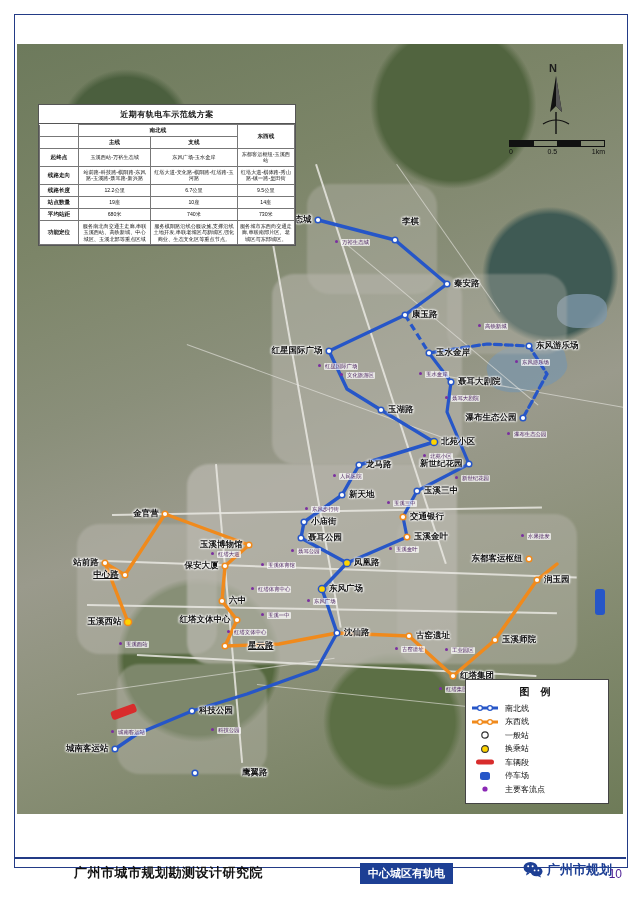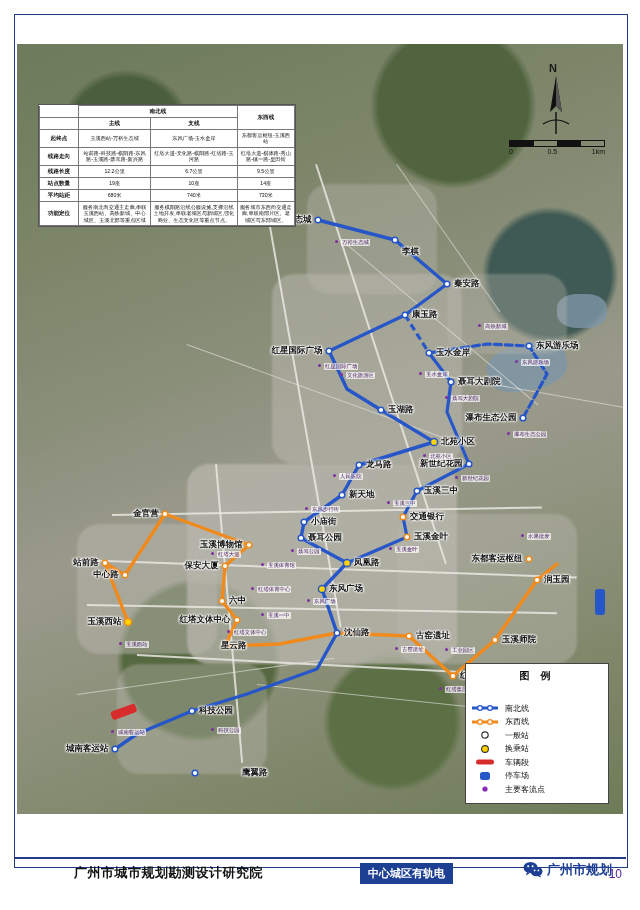--- a/index.html
+++ b/index.html
@@ -72,21 +72,21 @@
   .poi{
     position:absolute;font-size:5.4px;color:#4a2060;white-space:nowrap;
     background:rgba(255,255,255,.72);padding:0 1px;border-radius:1px;
   }
   .poidot{position:absolute;width:3px;height:3px;border-radius:50%;background:#7b2fa0;}
   
   #legend{
     position:absolute;right:14px;bottom:10px;width:130px;background:#fff;
     border:1px solid #444;padding:5px 6px 6px;font-size:8px;color:#111;
   }
-  #legend .lg-title{text-align:center;font-weight:bold;font-size:10px;letter-spacing:4px;margin-bottom:20px;}
+  #legend .lg-title{text-align:center;font-weight:bold;font-size:10px;letter-spacing:4px;margin-bottom:4px;}
   #legend .row{display:flex;align-items:center;margin:2.5px 0;}
   #legend .sym{width:26px;height:10px;margin-right:7px;position:relative;flex:0 0 26px;}
   
   #footer{position:absolute;left:14px;bottom:19px;width:612px;height:34px;}
   #footer .rule{position:absolute;left:0;top:0;width:612px;height:1.5px;background:#233b86;}
   #foot-left{position:absolute;left:60px;top:7px;font-size:13px;font-weight:bold;color:#111;letter-spacing:.5px;}
   #foot-mid{
     position:absolute;left:346px;top:6px;height:21px;background:#1d3f94;color:#fff;
     font-size:11px;font-weight:bold;line-height:21px;padding:0 8px;white-space:nowrap;
   }
@@ -188,21 +188,21 @@
           <circle cx="208" cy="602" r="2.8" fill="#ffffff" stroke="#f08a1c" stroke-width="1.5"></circle>
           <circle cx="436" cy="632" r="2.8" fill="#ffffff" stroke="#f08a1c" stroke-width="1.5"></circle>
           <circle cx="175" cy="667" r="2.8" fill="#ffffff" stroke="#2656c8" stroke-width="1.5"></circle>
           <circle cx="98" cy="705" r="2.8" fill="#ffffff" stroke="#2656c8" stroke-width="1.5"></circle>
           <circle cx="178" cy="729" r="2.8" fill="#ffffff" stroke="#2656c8" stroke-width="1.5"></circle>
         </g>
     </svg>
 
     <div id="label-layer">
         <div class="stlabel" style="left: 252px; top: 170px;">万裕生态城</div>
-        <div class="stlabel" style="left: 385px; top: 202px;">李棋</div>
+        <div class="stlabel" style="left: 385px; top: 172px;">李棋</div>
         <div class="stlabel" style="left: 437px; top: 234px;">秦安路</div>
         <div class="stlabel" style="left: 395px; top: 265px;">康玉路</div>
         <div class="stlabel" style="left: 254.4px; top: 301px;">红星国际广场</div>
         <div class="stlabel" style="left: 419px; top: 303px;">玉水金岸</div>
         <div class="stlabel" style="left: 519px; top: 296px;">东风游乐场</div>
         <div class="stlabel" style="left: 441px; top: 332px;">聂耳大剧院</div>
         <div class="stlabel" style="left: 371px; top: 360px;">玉湖路</div>
         <div class="stlabel" style="left: 448.4px; top: 368px;">瀑布生态公园</div>
         <div class="stlabel" style="left: 424px; top: 392px;">北苑小区</div>
         <div class="stlabel" style="left: 349px; top: 415px;">龙马路</div>
@@ -211,31 +211,31 @@
         <div class="stlabel" style="left: 407px; top: 441px;">玉溪三中</div>
         <div class="stlabel" style="left: 116.2px; top: 464px;">金官营</div>
         <div class="stlabel" style="left: 294px; top: 472px;">小庙街</div>
         <div class="stlabel" style="left: 393px; top: 467px;">交通银行</div>
         <div class="stlabel" style="left: 183px; top: 495px; border-radius: 6px;">玉溪博物馆</div>
         <div class="stlabel" style="left: 291px; top: 488px;">聂耳公园</div>
         <div class="stlabel" style="left: 397px; top: 487px;">玉溪金叶</div>
         <div class="stlabel" style="left: 167.6px; top: 516px;">保安大厦</div>
         <div class="stlabel" style="left: 337px; top: 513px;">凤凰路</div>
         <div class="stlabel" style="left: 56.2px; top: 513px; font-family: Liberation Mono, monospace;">站前路</div>
-        <div class="stlabel" style="left: 76.2px; top: 525px;">中心路</div>
+        <div class="stlabel" style="left: 76.2px; top: 525px; text-decoration: underline;">中心路</div>
         <div class="stlabel" style="left: 212px; top: 551px;">六中</div>
         <div class="stlabel" style="left: 312px; top: 539px;">东风广场</div>
         <div class="stlabel" style="left: 454.4px; top: 509px;">东都客运枢纽</div>
         <div class="stlabel" style="left: 527px; top: 530px;">润玉园</div>
         <div class="stlabel" style="left: 70.6px; top: 572px;">玉溪西站</div>
         <div class="stlabel" style="left: 162.4px; top: 570px;">红塔文体中心</div>
         <div class="stlabel" style="left: 327px; top: 583px;">沈仙路</div>
         <div class="stlabel" style="left: 399px; top: 586px;">古窑遗址</div>
         <div class="stlabel" style="left: 485px; top: 590px;">玉溪师院</div>
-        <div class="stlabel" style="left: 204px; top: 596px;">星云路</div>
+        <div class="stlabel" style="left: 231px; top: 596px; text-decoration: underline;">星云路</div>
         <div class="stlabel" style="left: 443px; top: 626px;">红塔集团</div>
         <div class="stlabel" style="left: 182px; top: 661px;">科技公园</div>
         <div class="stlabel" style="left: 49px; top: 699px;">城南客运站</div>
         <div class="stlabel" style="left: 185px; top: 723px; margin-left: 40px;">鹰翼路</div>
       </div>
     <div id="poi-layer">
         <div class="poidot" style="left: 318px; top: 196px;"></div>
         <div class="poi" style="left: 324px; top: 195px;">万裕生态城</div>
         <div class="poidot" style="left: 461px; top: 280px;"></div>
         <div class="poi" style="left: 467px; top: 279px;">高铁新城</div>
@@ -311,20 +311,21 @@
           <div></div>
         </div>
       <div class="lbl">
         <span>0</span>
         <span>0.5</span>
         <span>1km</span>
       </div>
     </div>
 
     <div id="plan-table">
+      <div class="tbl-title">近期有轨电车示范线方案</div>
       <table>
         <thead>
           <tr>
             <td class="rowhead" style="border-top:none;"></td>
             <th colspan="2">南北线</th>
             <th rowspan="2">东西线</th>
           </tr>
           <tr>
             <td class="rowhead"></td>
             <th>主线</th>

